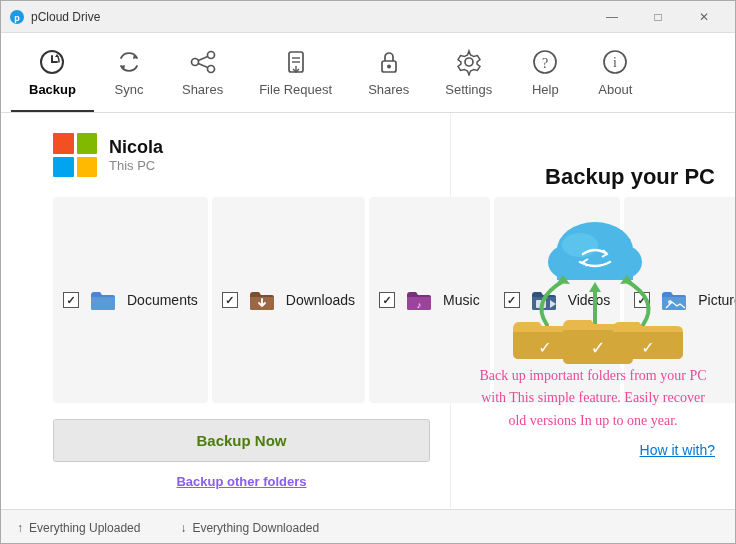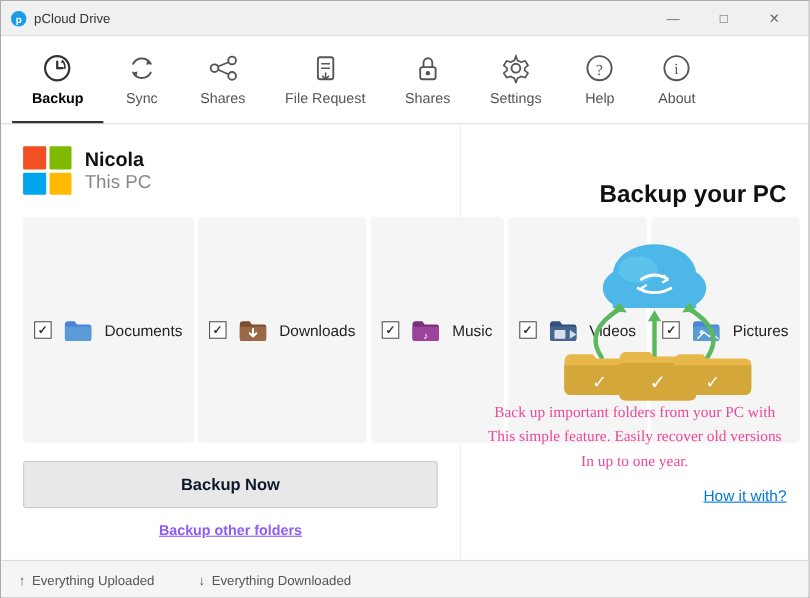--- a/index.html
+++ b/index.html
@@ -88,20 +88,21 @@
       height: calc(544px - 32px - 80px - 36px);
     }
 
     
     .left-panel {
       width: 418px;
       padding: 20px;
       border-right: 1px solid #eee;
       display: flex;
       flex-direction: column;
+      margin-left: 32px;
     }
 
     .user-section {
       display: flex;
       align-items: center;
       gap: 12px;
       margin-bottom: 20px;
     }
 
     .windows-logo {
@@ -115,21 +116,21 @@
     .win-tile {
       border-radius: 1px;
     }
 
     .user-info .user-name {
       font-size: 18px;
       font-weight: 700;
       color: #111;
     }
     .user-info .user-sub {
-      font-size: 17px;
+      font-size: 13px;
       color: #888;
     }
 
     
     .folder-list {
       display: flex;
       flex-direction: row;
       gap: 4px;
       flex: 1;
     }
@@ -171,21 +172,21 @@
     }
 
     .backup-now-btn {
       margin-top: 16px;
       padding: 12px;
       background: #e8e8e8;
       border: 1px solid #ccc;
       border-radius: 3px;
       font-size: 15px;
       font-weight: 600;
-      color: #0f172a;
+      color: #4d7c0f;
       cursor: pointer;
       text-align: center;
       width: 100%;
     }
 
     .backup-other-link {
       margin-top: 12px;
       text-align: center;
       font-size: 13px;
       color: #8b5cf6;

